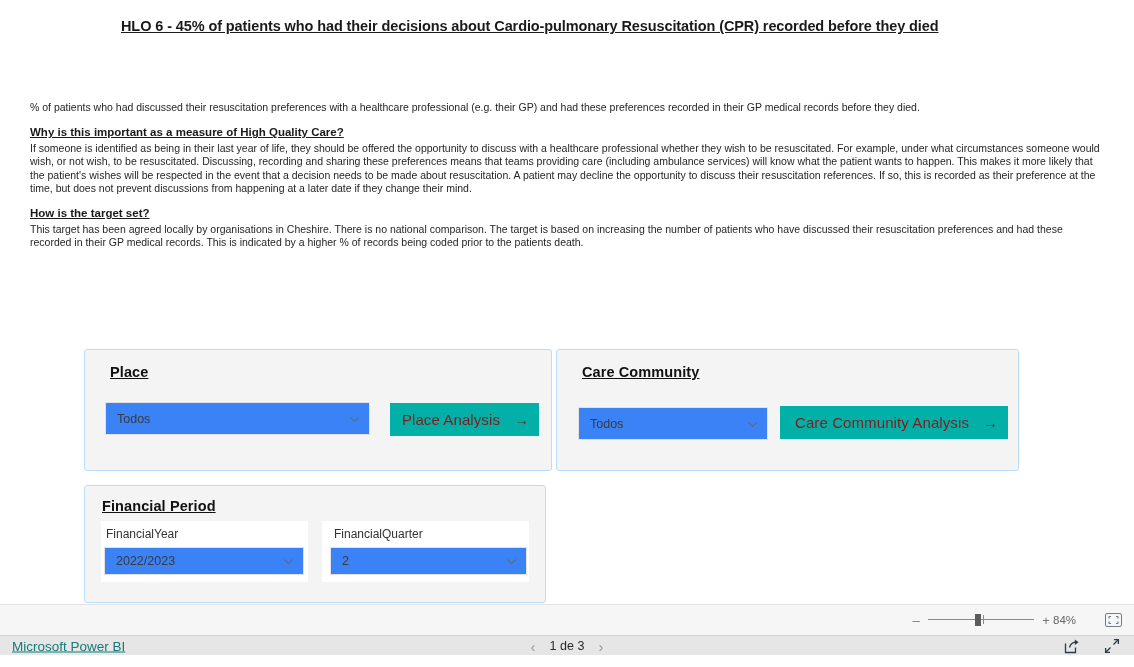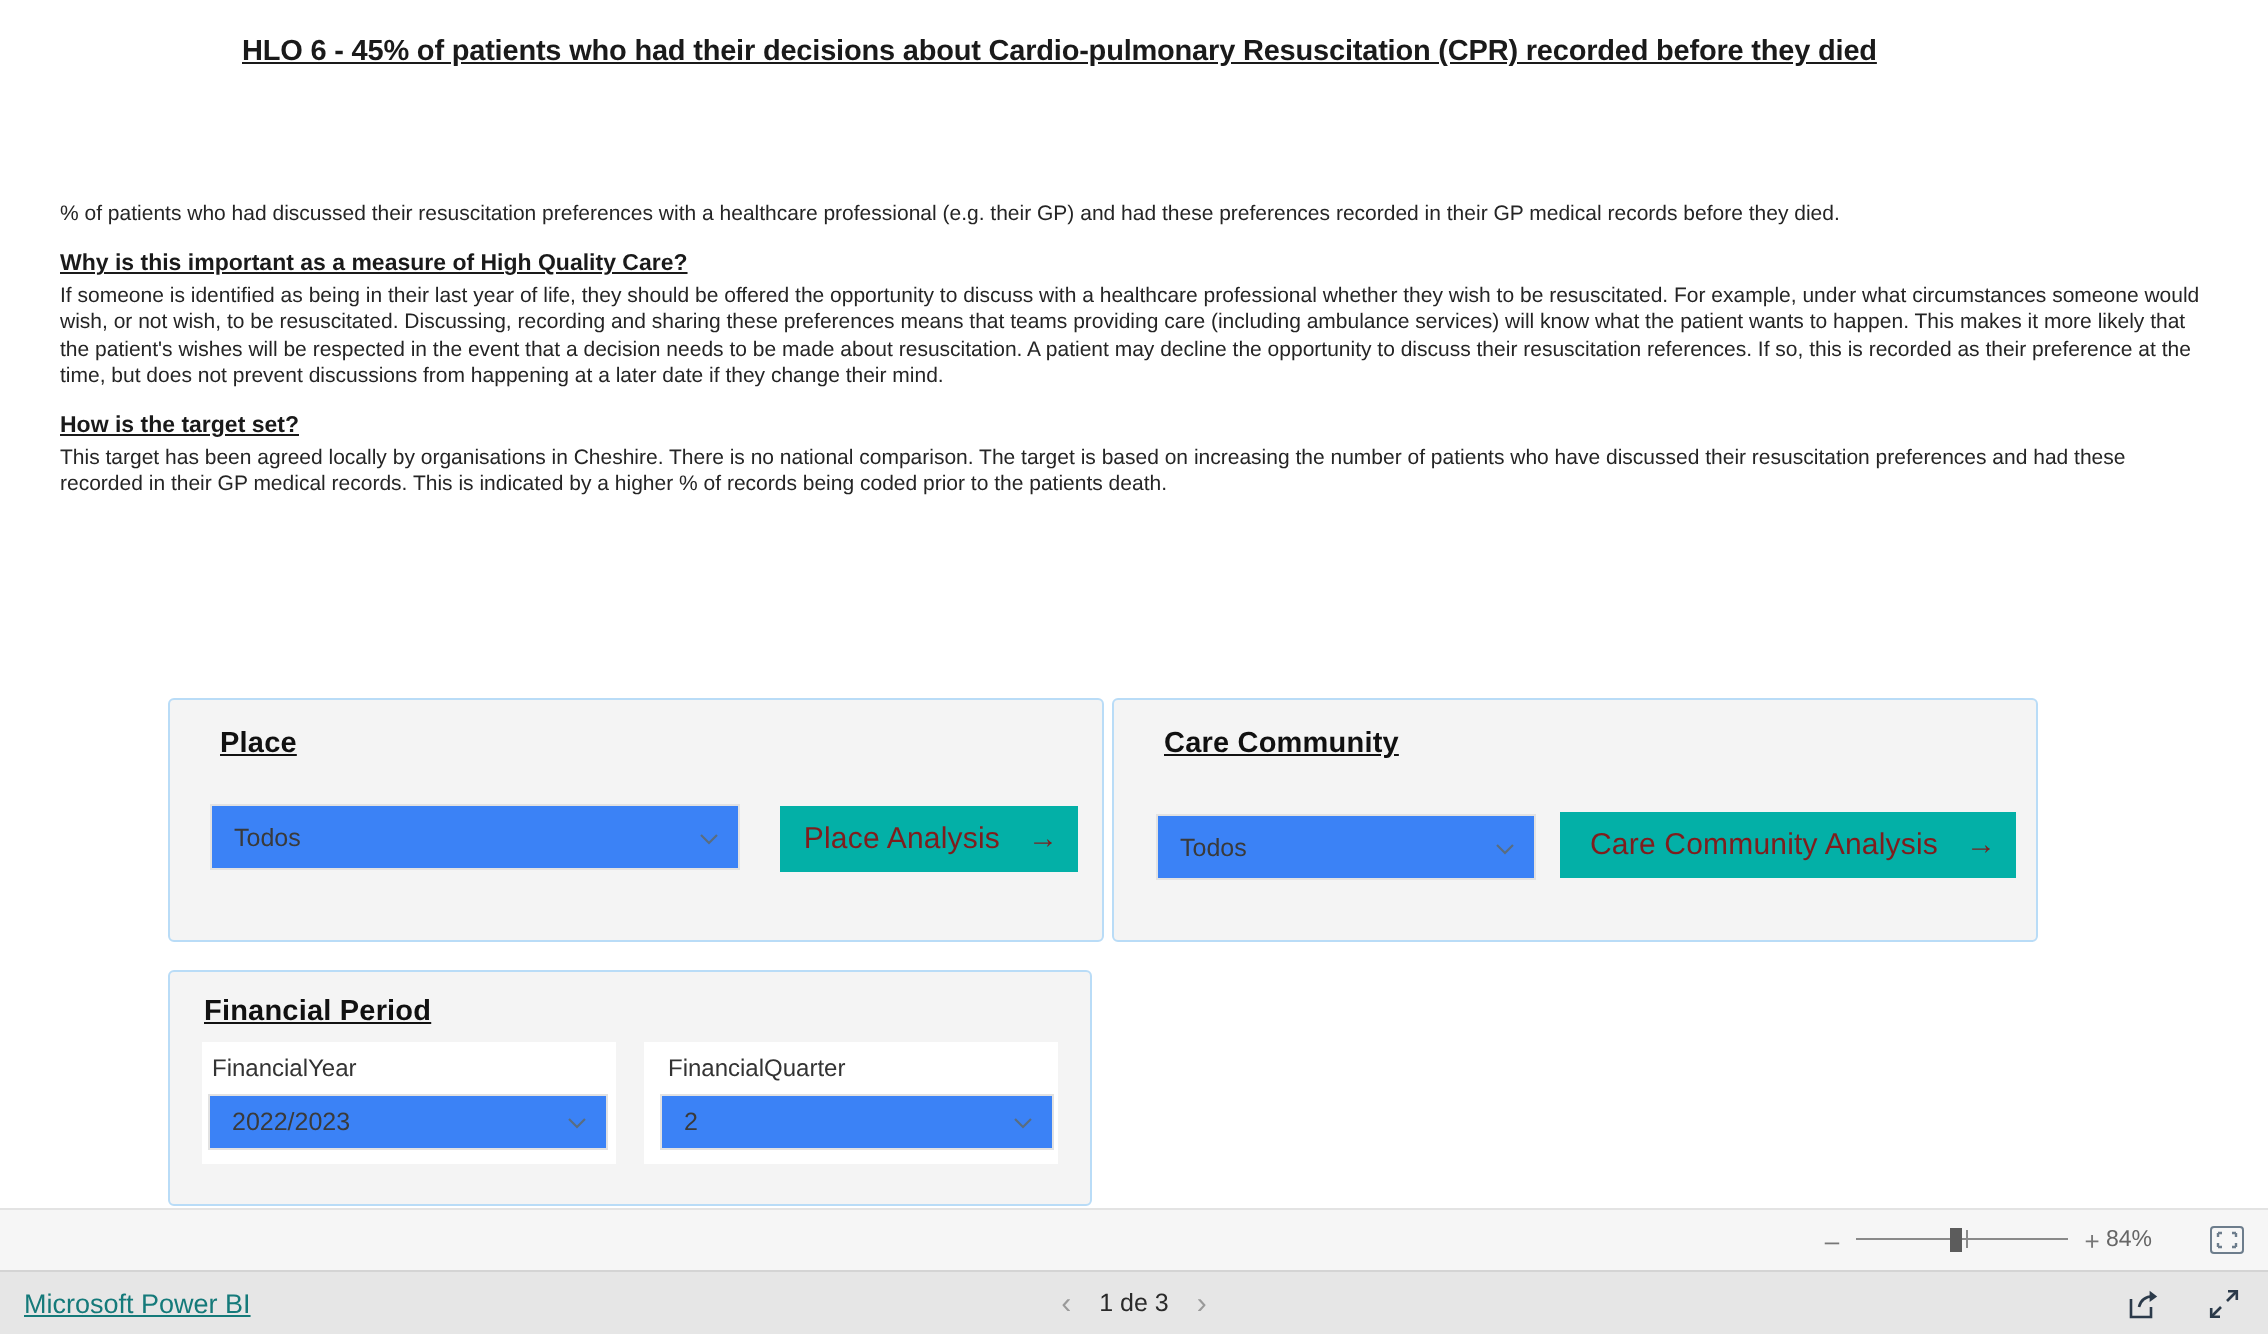--- a/index.html
+++ b/index.html
@@ -228,21 +228,21 @@
     width: 17px; height: 14px;
     margin-left: 8px;
     cursor: pointer;
     position: relative;
   }
 
   
   #bottombar {
     position: absolute;
     left: 0; top: 635px;
-    width: 1134px; height: 32px;
+    width: 1134px; height: 20px;
     background: #e6e6e6;
     border-top: 1px solid #d4d4d4;
   }
   #pbi-link {
     position: absolute;
     left: 12px; top: 50%;
     transform: translateY(-50%);
     font-size: 13.5px;
     color: #157a7a;
     text-decoration: underline;

